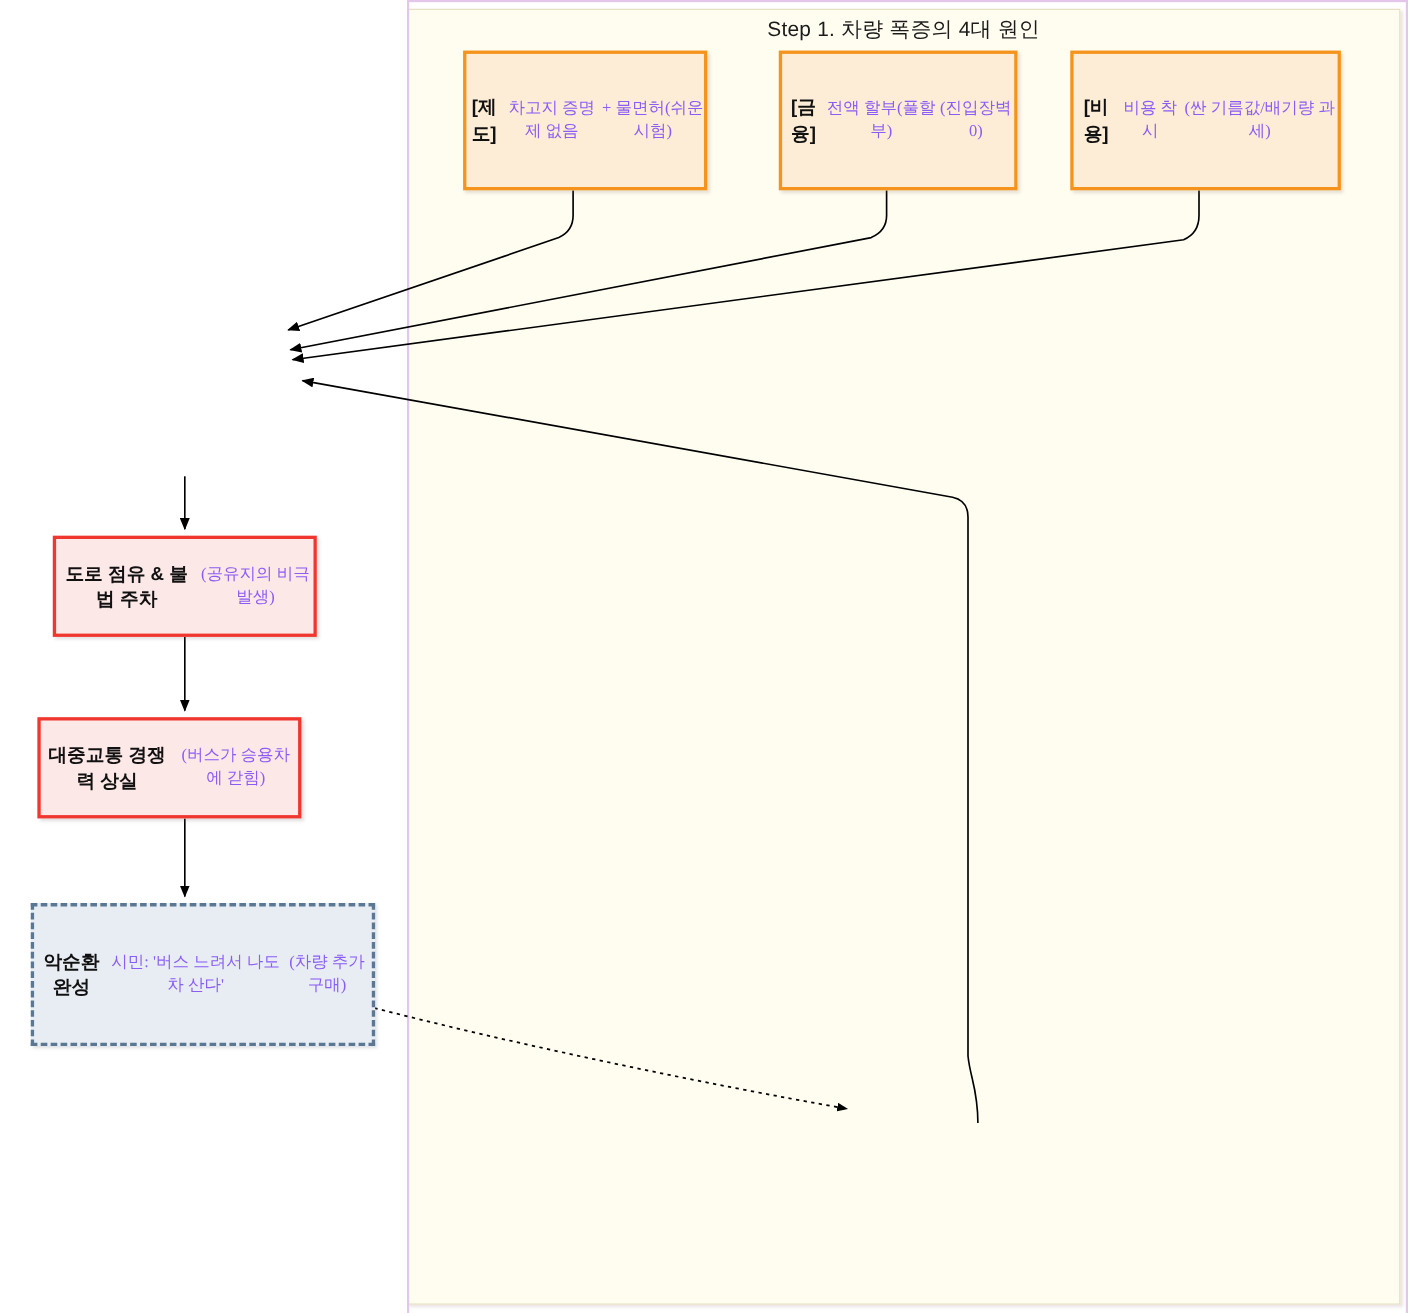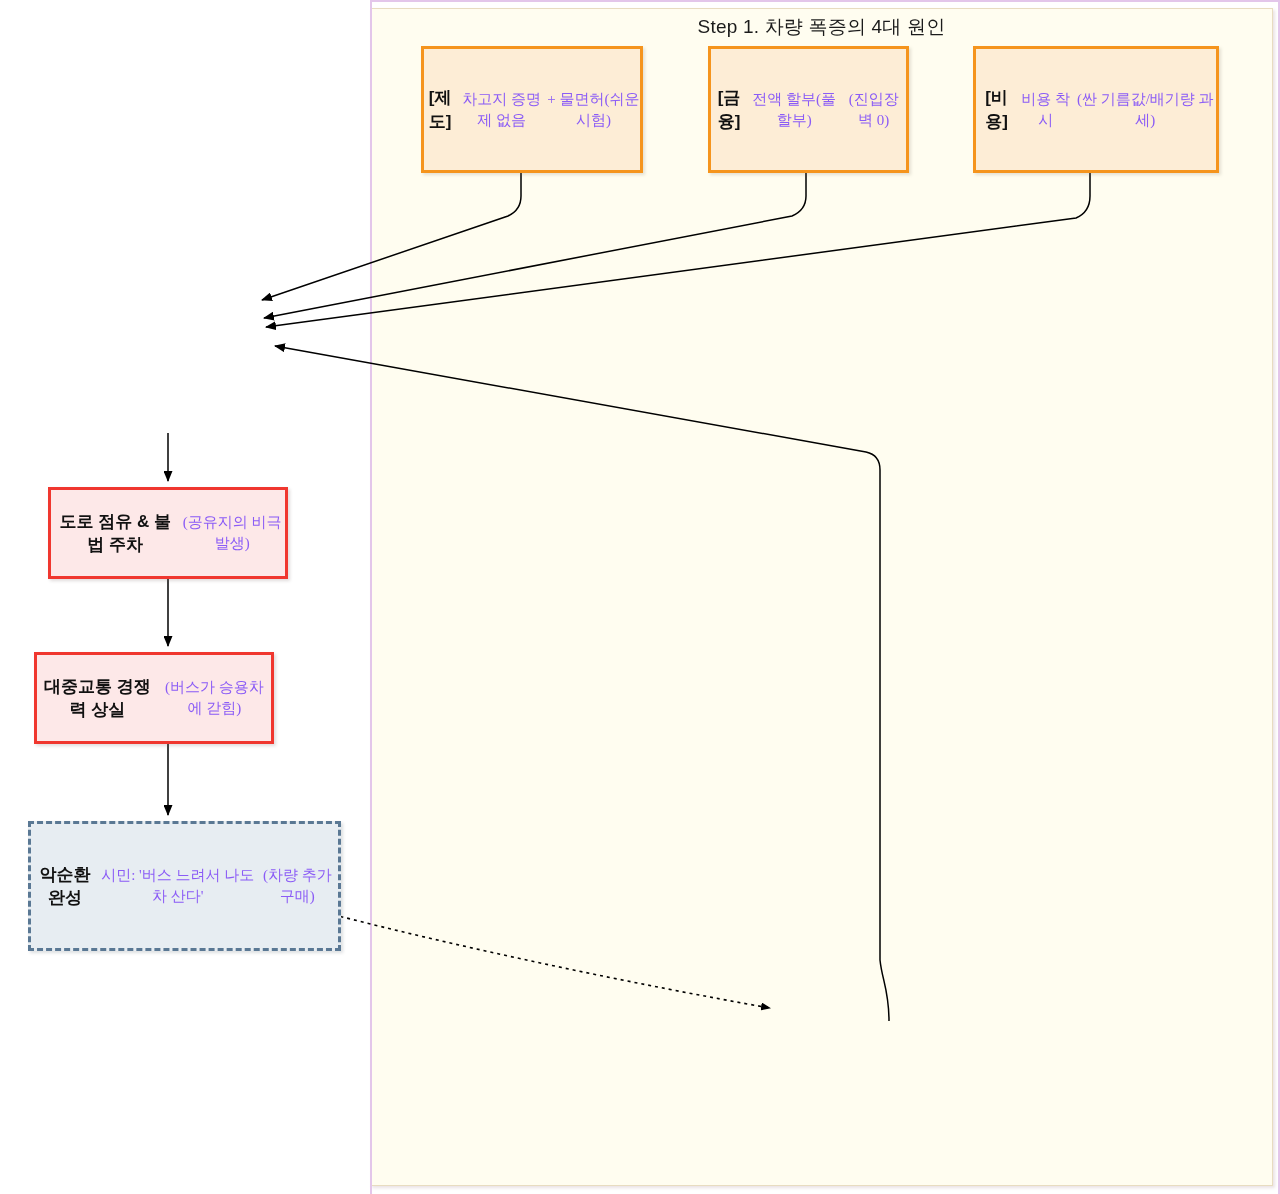--- a/index.html
+++ b/index.html
@@ -113,21 +113,21 @@
   
   .node.loop {
     background: #e7edf2;
     border: 3px dashed #5a7894;
     box-shadow: 2px 2px 3px rgba(100,110,120,0.22);
     margin-left: 16px;
   }
 
   
   #node-jedo   { left: 421px; top: 46px;  width: 222px; height: 127px; }
-  #node-geumyung { left: 708px; top: 46px; width: 201px; height: 127px; }
+  #node-geumyung { left: 708px; top: 46px; width: 217px; height: 127px; }
   #node-biyong { left: 973px;  top: 46px;  width: 246px; height: 127px; }
   #node-circle { left: 80px;   top: 255px; width: 177px; height: 177px; }
   #node-doro   { left: 48px;   top: 487px; width: 240px; height: 92px;  }
   #node-daejung{ left: 34px;   top: 652px; width: 240px; height: 92px;  }
   #node-loop   { left: 12px;   top: 821px; width: 313px; height: 130px; }
   #node-munhwa { left: 718px;  top: 1021px; width: 205px; height: 122px; }
 </style>
 </head>
 <body>
 

